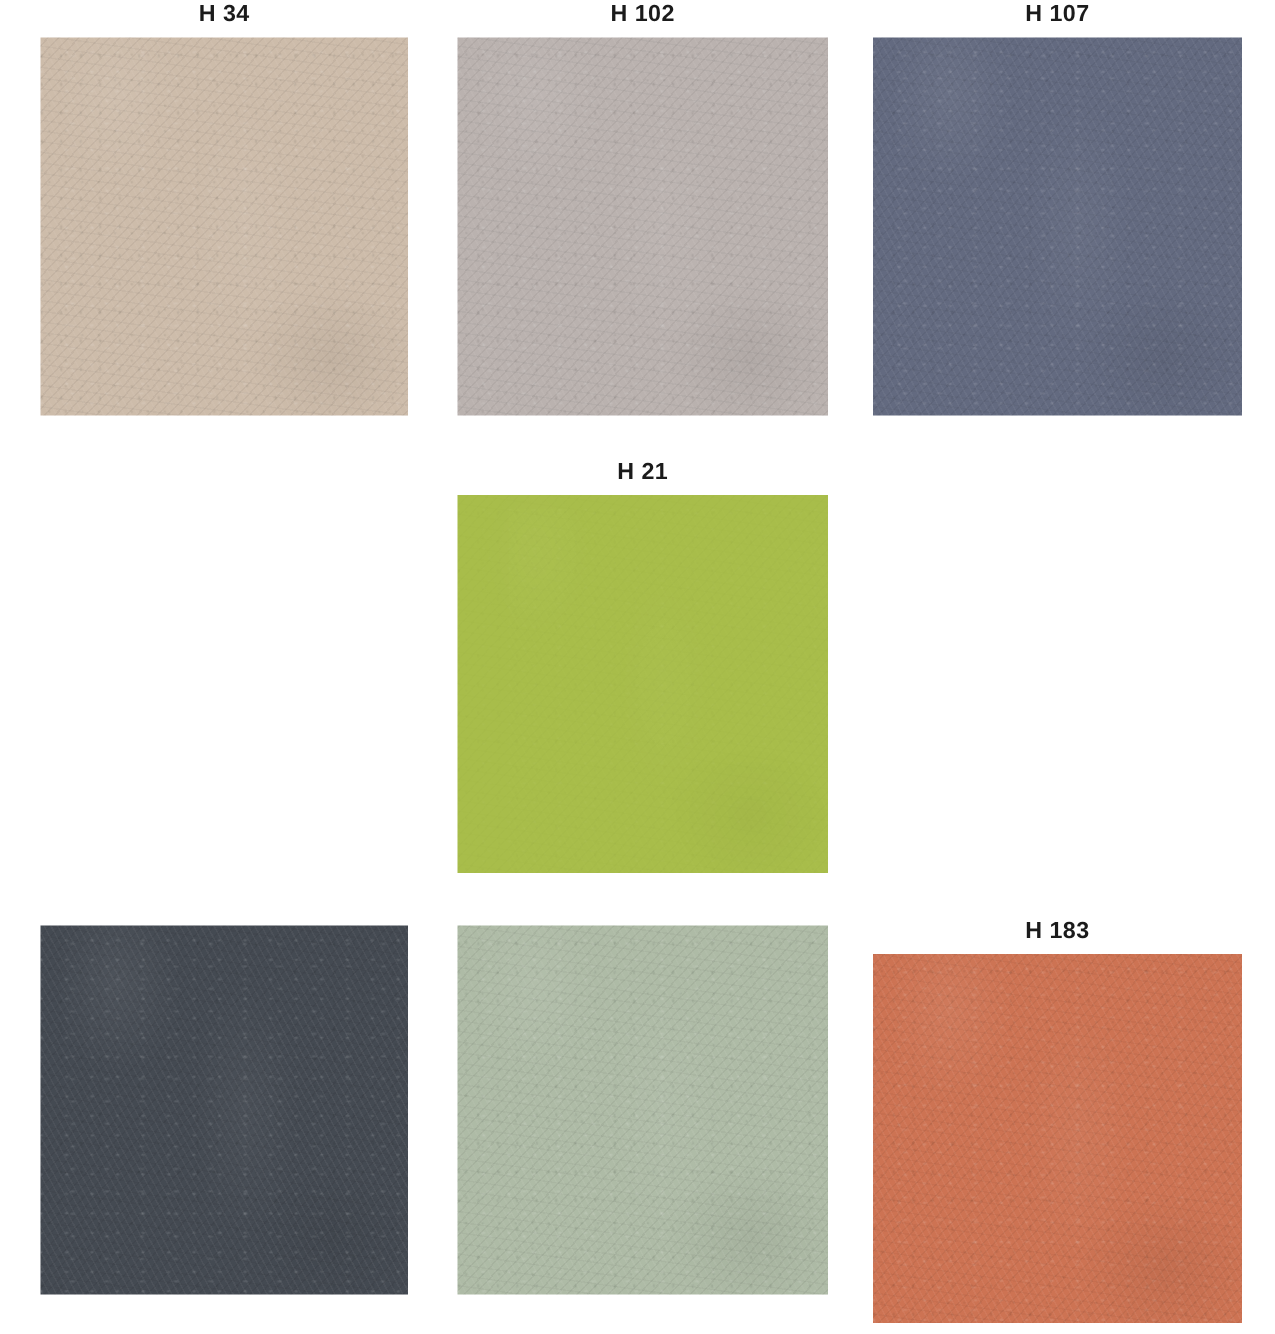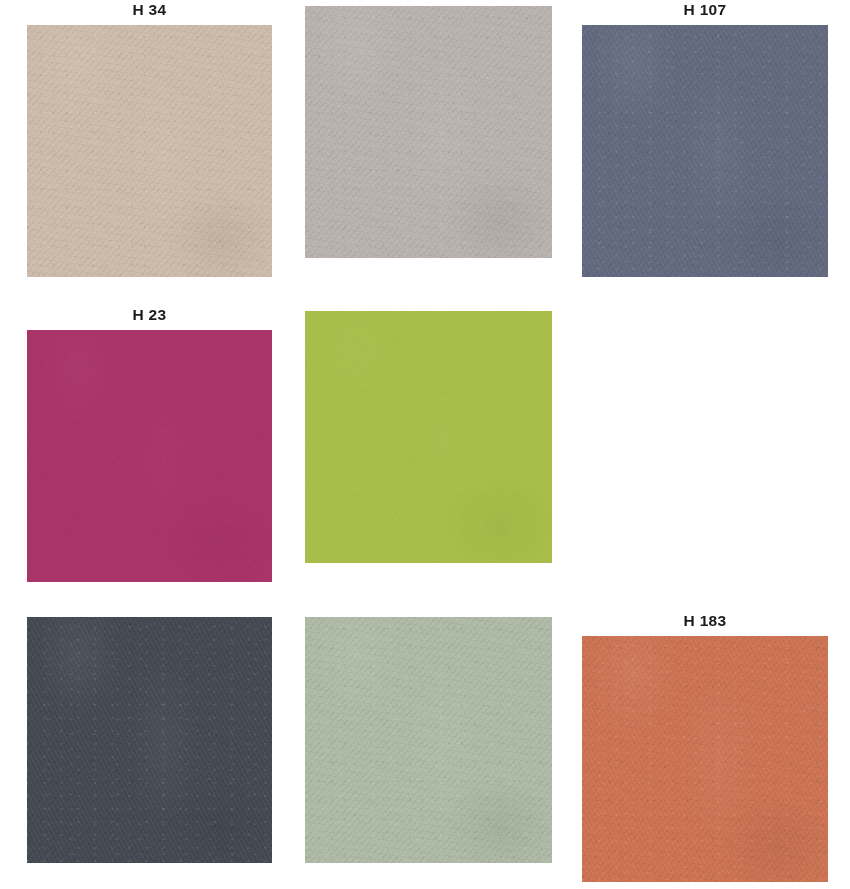--- a/index.html
+++ b/index.html
@@ -114,50 +114,44 @@
     <div class="swatch-cell col-0">
       <span class="swatch-label">H 34</span>
       <div class="swatch-chip finish-grained" title="warm beige taupe leather" style="background-color: rgb(205, 188, 170);">
         <span class="grain-a"></span>
         <span class="grain-b"></span>
         <span class="grain-c"></span>
       </div>
     </div>
 
     <div class="swatch-cell col-1">
+      <span class="swatch-label">H 102</span>
       <div class="swatch-chip finish-grained" title="warm light grey leather" style="background-color: rgb(186, 178, 175);">
         <span class="grain-a"></span>
         <span class="grain-b"></span>
         <span class="grain-c"></span>
       </div>
     </div>
 
     <div class="swatch-cell col-2">
       <span class="swatch-label">H 107</span>
       <div class="swatch-chip finish-grained" title="slate blue grey leather" style="background-color: rgb(99, 106, 128);">
         <span class="grain-a"></span>
         <span class="grain-b"></span>
         <span class="grain-c"></span>
       </div>
     </div>
 
   </div>
 
   <div class="swatch-row row-1">
 
-    <div class="swatch-cell col-0">
-      <span class="swatch-label">H 23</span>
-      <div class="swatch-chip finish-smooth" title="deep magenta berry leather" style="background-color: rgb(169, 52, 104);">
-        <span class="grain-a"></span>
-        <span class="grain-b"></span>
-        <span class="grain-c"></span>
-      </div>
-    </div>
 
     <div class="swatch-cell col-1">
+      <span class="swatch-label">H 21</span>
       <div class="swatch-chip finish-smooth" title="yellow green lime leather" style="background-color: rgb(168, 189, 74);">
         <span class="grain-a"></span>
         <span class="grain-b"></span>
         <span class="grain-c"></span>
       </div>
     </div>
 
 
   </div>
 

